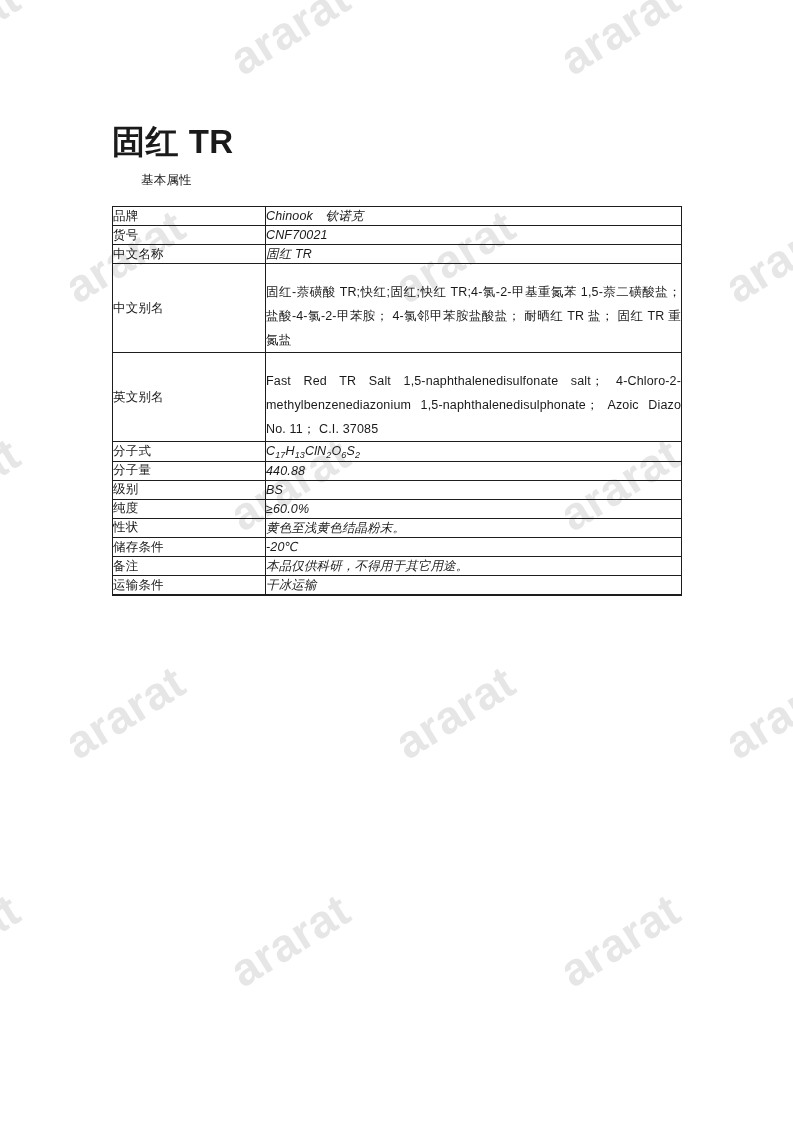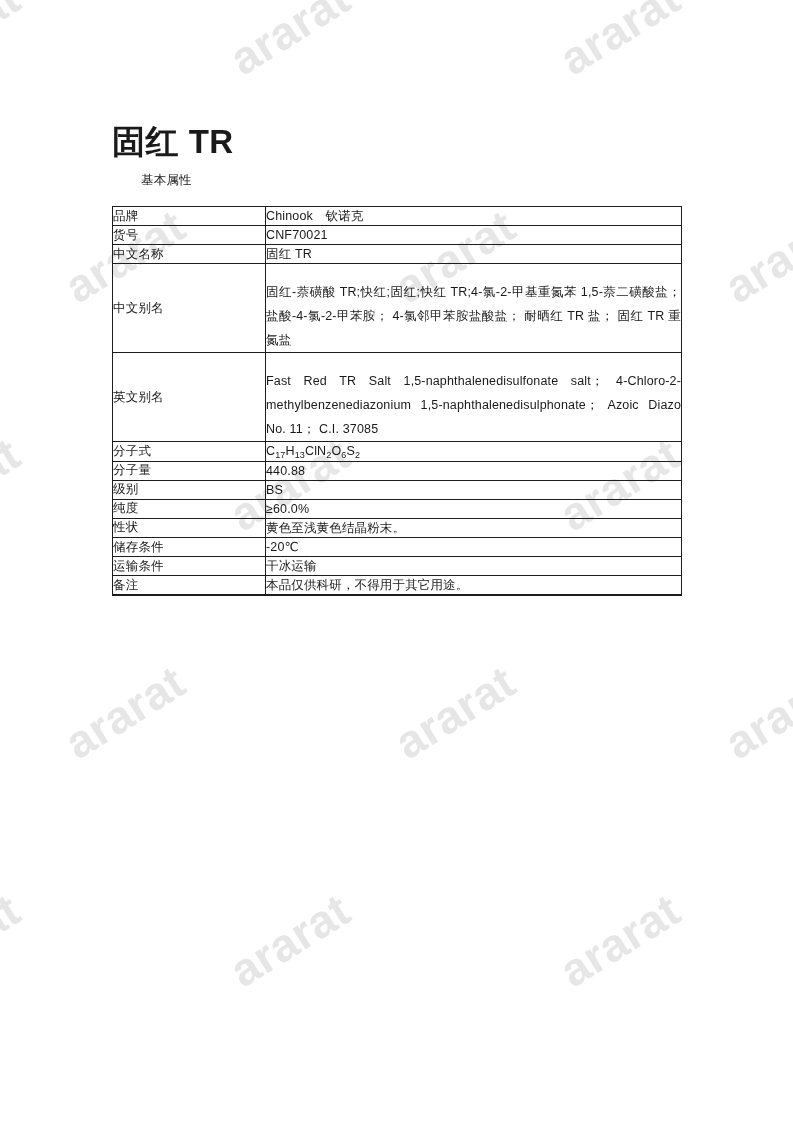--- a/index.html
+++ b/index.html
@@ -96,20 +96,21 @@
   }
   td.prop-value {
     padding: 6px 10px 6px 10px;
     font-size: 12.5px;
     color: #1a1a1a;
     letter-spacing: 0.15px;
     line-height: 1.92;
   }
   .val-single {
     line-height: 1.45;
+    font-style: italic;
   }
   .val-multi {
     line-height: 1.92;
     text-align: justify;
     text-justify: inter-character;
     margin-top: 16px;
   }
   sub {
     font-size: 0.72em;
     line-height: 0;
@@ -212,28 +213,28 @@
               <div class="val-single">黄色至浅黄色结晶粉末。</div>
             </td>
           </tr>
           <tr>
             <td class="prop-label">储存条件</td>
             <td class="prop-value">
               <div class="val-single">-20℃</div>
             </td>
           </tr>
           <tr>
+            <td class="prop-label">备注</td>
+            <td class="prop-value">
+              <div class="val-single">本品仅供科研，不得用于其它用途。</div>
+            </td>
+          </tr>
+          <tr>
             <td class="prop-label">运输条件</td>
             <td class="prop-value">
               <div class="val-single">干冰运输</div>
-            </td>
-          </tr>
-          <tr>
-            <td class="prop-label">备注</td>
-            <td class="prop-value">
-              <div class="val-single">本品仅供科研，不得用于其它用途。</div>
             </td>
           </tr>
         </tbody>
     </table>
 
   </div>
 </div>
 
 </body></html>

